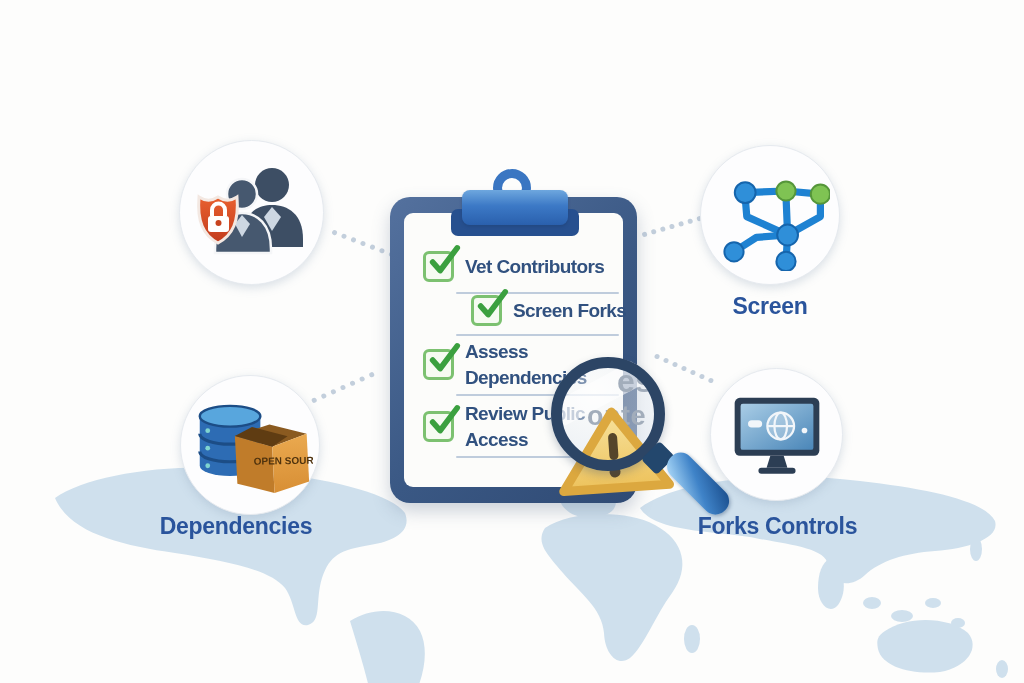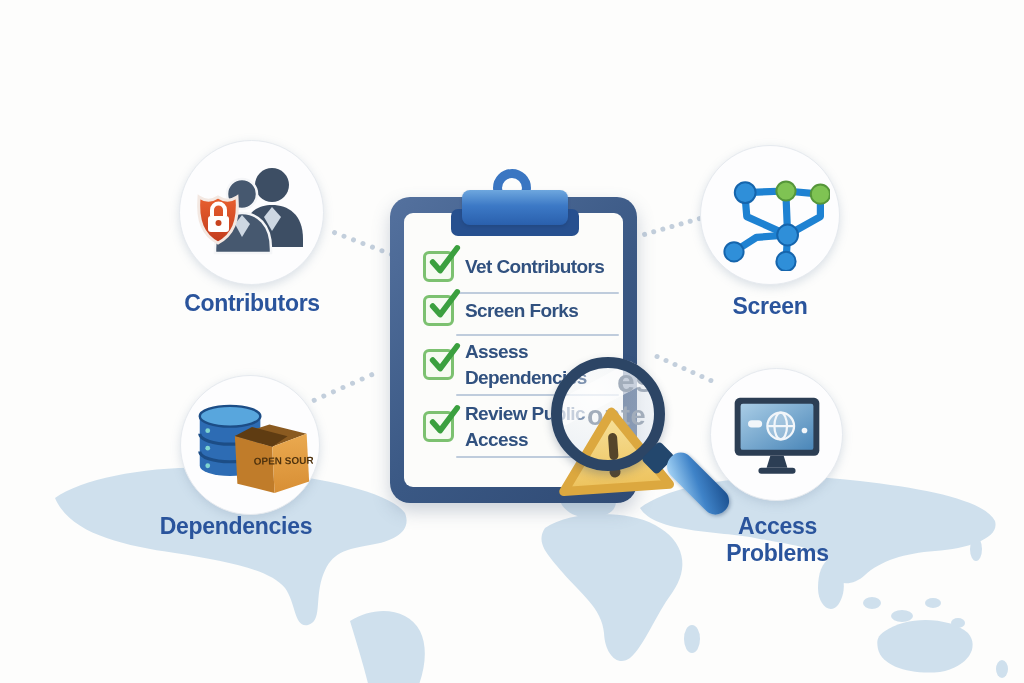--- a/index.html
+++ b/index.html
@@ -59,21 +59,21 @@
     position:absolute;left:451px;top:209px;width:128px;height:27px;z-index:7;
     background:#27508f;border-radius:7px;
   }
   .clip-bar{
     position:absolute;left:462px;top:190px;width:106px;height:35px;z-index:8;
     border-radius:8px;background:linear-gradient(180deg,#6ea7de 0%,#3c79c6 45%,#2a60ad 100%);
     box-shadow:0 2px 3px rgba(30,60,110,0.35);
   }
   
   .check-row{position:absolute;left:19px;display:flex;align-items:center;}
-  .row-1{top:38px;} .row-2{top:82px;} .row-3{top:124px;} .row-4{top:186px;}
+  .row-1{top:38px;} .row-2{top:82px;margin-left:48px;} .row-3{top:124px;} .row-4{top:186px;}
   .checkbox{
     position:relative;width:31px;height:31px;flex:0 0 31px;margin-right:11px;
     border:3px solid #7cc170;border-radius:6px;background:#f6fbf2;
   }
   .checkbox svg{position:absolute;left:1px;top:-8px;overflow:visible;}
   .check-label{
     color:#31517f;font-weight:700;font-size:19px;line-height:1.38;letter-spacing:-0.6px;
     padding-top:2px;
   }
   .nowrap{white-space:nowrap;}
@@ -176,21 +176,20 @@
       </g>
 
       <g>
         <path d="M29,34 C35,38 42,38 48,34 C50,58 44,72 29,80 C14,72 8,58 10,34 C16,38 23,38 29,34 Z" transform="translate(-4,2)" fill="url(#g-shield)" stroke="#f3e8e2" stroke-width="3"></path>
         <rect x="15" y="55" width="21" height="16" rx="3" fill="#ffffff"></rect>
         <path d="M19,55 L19,49 a6.5,6.5 0 0 1 13,0 L32,55" fill="none" stroke="#ffffff" stroke-width="4"></path>
         <circle cx="25.5" cy="62" r="3" fill="#c8431f"></circle>
       </g>
     </svg>
   </div>
-  <div class="hub-label lbl-contributors">Contributors</div>
 
   <div class="hub-circle hub-forks">
     <svg width="120" height="112" viewBox="0 0 150 140">
       <g fill="none" stroke="#1e82d2" stroke-width="9" stroke-linejoin="round" stroke-linecap="round">
         <path d="M44,42 L95,40 L138,44"></path>
         <path d="M44,48 L46,72 L97,95"></path>
         <path d="M138,50 L138,72 L97,95"></path>
         <path d="M95,46 L97,95"></path>
         <path d="M97,95 L95,128"></path>
         <path d="M97,95 L58,98 L30,116"></path>
@@ -251,21 +250,21 @@
         <circle cx="80" cy="58" r="18" fill="rgba(255,255,255,0.28)"></circle>
         <ellipse cx="80" cy="58" rx="8.5" ry="18"></ellipse>
         <line x1="62" y1="58" x2="98" y2="58"></line>
       </g>
       <rect x="36" y="50" width="19" height="10" rx="5" fill="#f2f6fa"></rect>
       <circle cx="112" cy="64" r="3.8" fill="#f2f6fa"></circle>
       <polygon points="66,98 84,98 89,114 61,114" fill="#2c3e54"></polygon>
       <rect x="50" y="114" width="50" height="8" rx="4" fill="#2c3e54"></rect>
     </svg>
   </div>
-  <div class="hub-label lbl-access">Access Problems</div>
+  <div class="hub-label lbl-access">Forks Controls</div>
 
   <div class="clipboard">
     <div class="paper">
 
       <div class="check-row row-1">
         <span class="checkbox">
           <svg width="34" height="34" viewBox="0 0 36 36">
             <polyline points="6,17 14,26 32,2" fill="none" stroke="#3ba03f" stroke-width="6" stroke-linecap="round" stroke-linejoin="round"></polyline>
           </svg>
         </span>

